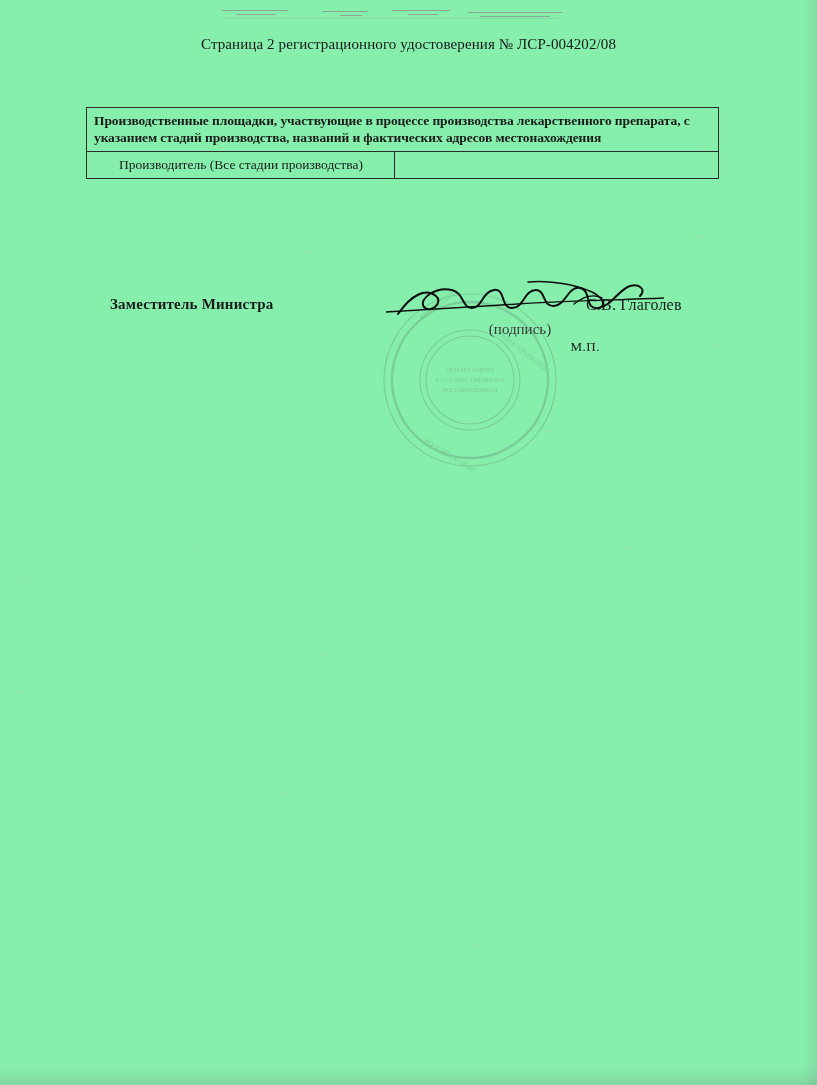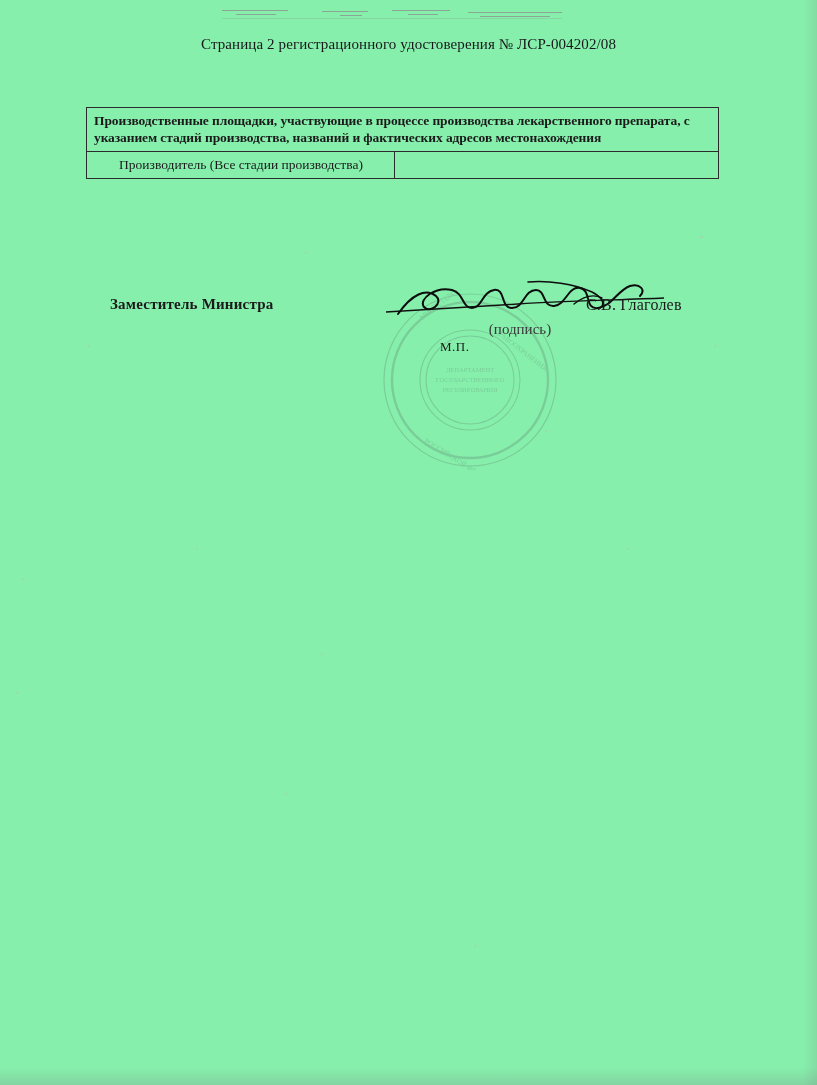--- a/index.html
+++ b/index.html
@@ -110,21 +110,21 @@
     width: 160px;
     text-align: center;
     font-size: 15px;
     color: #3a3a3a;
   }
   .sign-stamp-label {
     position: absolute;
     left: 330px;
     top: 43px;
     width: 160px;
-    text-align: left;
+    text-align: right;
     font-size: 13px;
     letter-spacing: .5px;
   }
   .signature {
     position: absolute;
     left: 268px;
     top: -22px;
     width: 310px;
     height: 60px;
     pointer-events: none;

